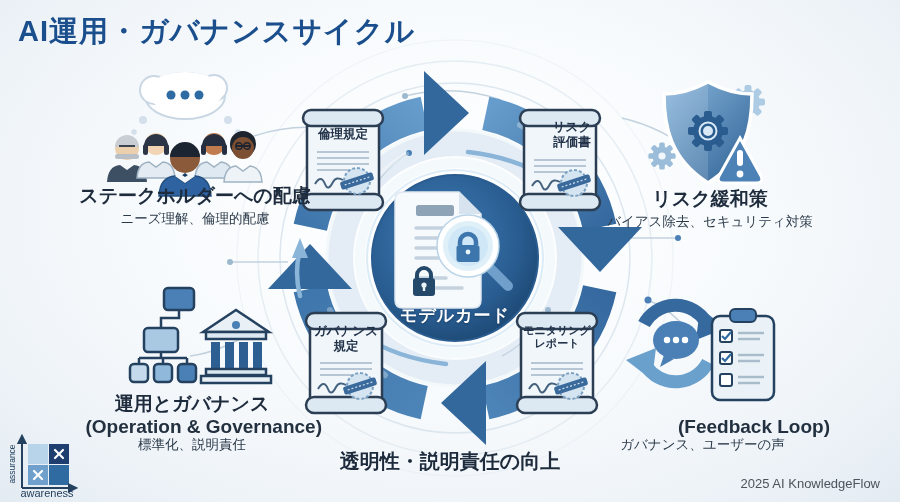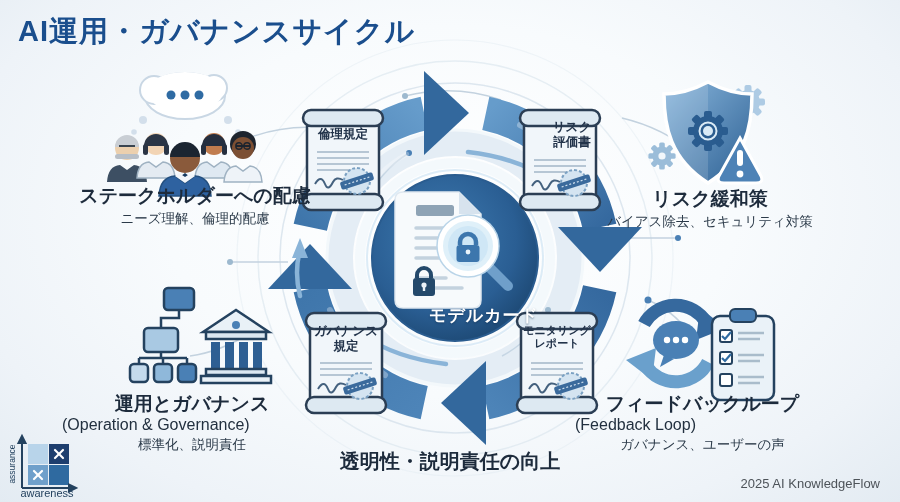--- a/index.html
+++ b/index.html
@@ -5,24 +5,24 @@
   html,body{margin:0;padding:0;}
   body{font-family:"Liberation Sans","DejaVu Sans",sans-serif;}
   #stage{
     position:relative;width:900px;height:502px;overflow:hidden;
     background:radial-gradient(ellipse at 50% 42%, #ffffff 0%, #f8fbfd 45%, #eef3f8 78%, #e3ebf2 100%);
   }
   #diagram-svg{position:absolute;left:0;top:0;}
   .ov{position:absolute;line-height:1.18;}
   .title{left:0;right:0;top:14px;font-size:29px;font-weight:bold;color:#1a4e8d;letter-spacing:1px;padding-left:18px;}
   .h-label{font-size:19px;font-weight:bold;color:#1d2b3c;text-align:center;}
-  .en-label{font-size:16px;font-weight:normal;color:#22303f;text-align:left;}
+  .en-label{font-size:19px;font-weight:bold;color:#22303f;text-align:right;}
   .sub-label{font-size:13.5px;color:#2b3a49;text-align:center;}
   .scroll-title{font-size:12.5px;font-weight:bold;color:#22334a;text-align:center;white-space:pre-line;}
-  .center-label{left:385px;top:306px;width:140px;text-align:center;font-size:17px;font-weight:bold;color:#ffffff;letter-spacing:1px;text-shadow:0 1px 2px rgba(10,40,70,.5);padding-left:29px;}
+  .center-label{left:385px;top:306px;width:140px;text-align:center;font-size:17px;font-weight:bold;color:#ffffff;letter-spacing:1px;text-shadow:0 1px 2px rgba(10,40,70,.5);}
   .bottom-label{left:0;right:0;top:450px;text-align:center;font-size:20px;font-weight:bold;color:#1d2b3c;}
   .credit{right:20px;top:476px;font-size:13px;color:#4d5359;}
   .axis-y{left:-17px;top:459px;width:58px;font-size:8.5px;color:#24425f;text-align:center;transform:rotate(-90deg);}
   .axis-x{left:14px;top:487px;width:66px;font-size:11px;color:#24425f;text-align:center;}
 </style>
 </head>
 <body>
 
 <div id="stage">
 
@@ -425,21 +425,20 @@
 <div class="ov h-label" style="left:55px;top:185px;width:280px;">ステークホルダーへの配慮</div>
 <div class="ov sub-label" style="left:55px;top:211px;width:280px;">ニーズ理解、倫理的配慮</div>
 
 <div class="ov h-label" style="left:585px;top:188px;width:250px;">リスク緩和策</div>
 <div class="ov sub-label" style="left:585px;top:214px;width:250px;">バイアス除去、セキュリティ対策</div>
 
 <div class="ov h-label" style="left:62px;top:393px;width:260px;">運用とガバナンス</div>
 <div class="ov en-label" style="left:62px;top:416px;width:260px;">(Operation &amp; Governance)</div>
 <div class="ov sub-label" style="left:62px;top:437px;width:260px;">標準化、説明責任</div>
 
-<div class="ov h-label" style="left:575px;top:393px;width:255px;">フィードバックループ</div>
 <div class="ov en-label" style="left:575px;top:416px;width:255px;">(Feedback Loop)</div>
 <div class="ov sub-label" style="left:575px;top:437px;width:255px;">ガバナンス、ユーザーの声</div>
 
 <div class="ov scroll-title" style="left:307px;top:127px;width:72px;">倫理規定</div>
 <div class="ov scroll-title" style="left:524px;top:120px;width:72px;padding-left:12px;">リスク
 評価書</div>
 <div class="ov scroll-title" style="left:310px;top:324px;width:72px;">ガバナンス
 規定</div>
 <div class="ov scroll-title" style="left:519px;top:324px;width:76px;font-size:11px;">モニタリング
 レポート</div>

